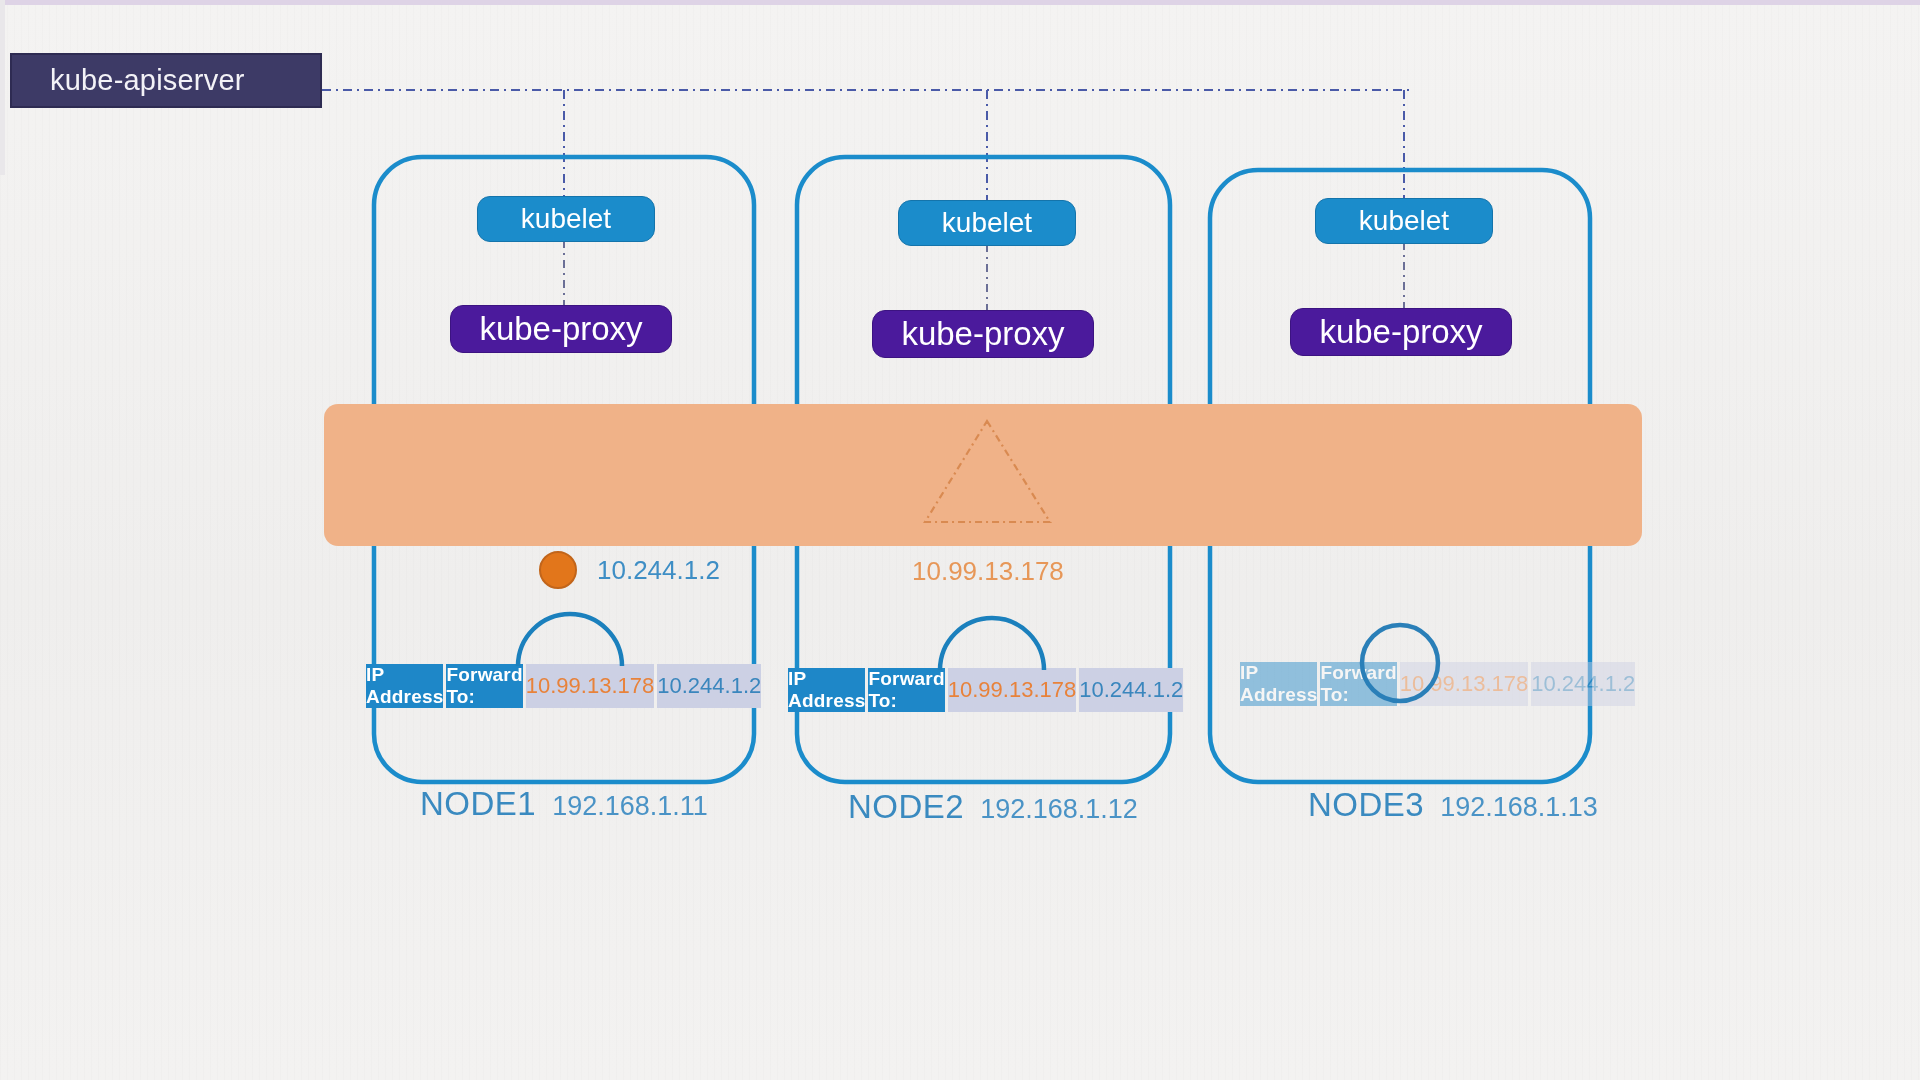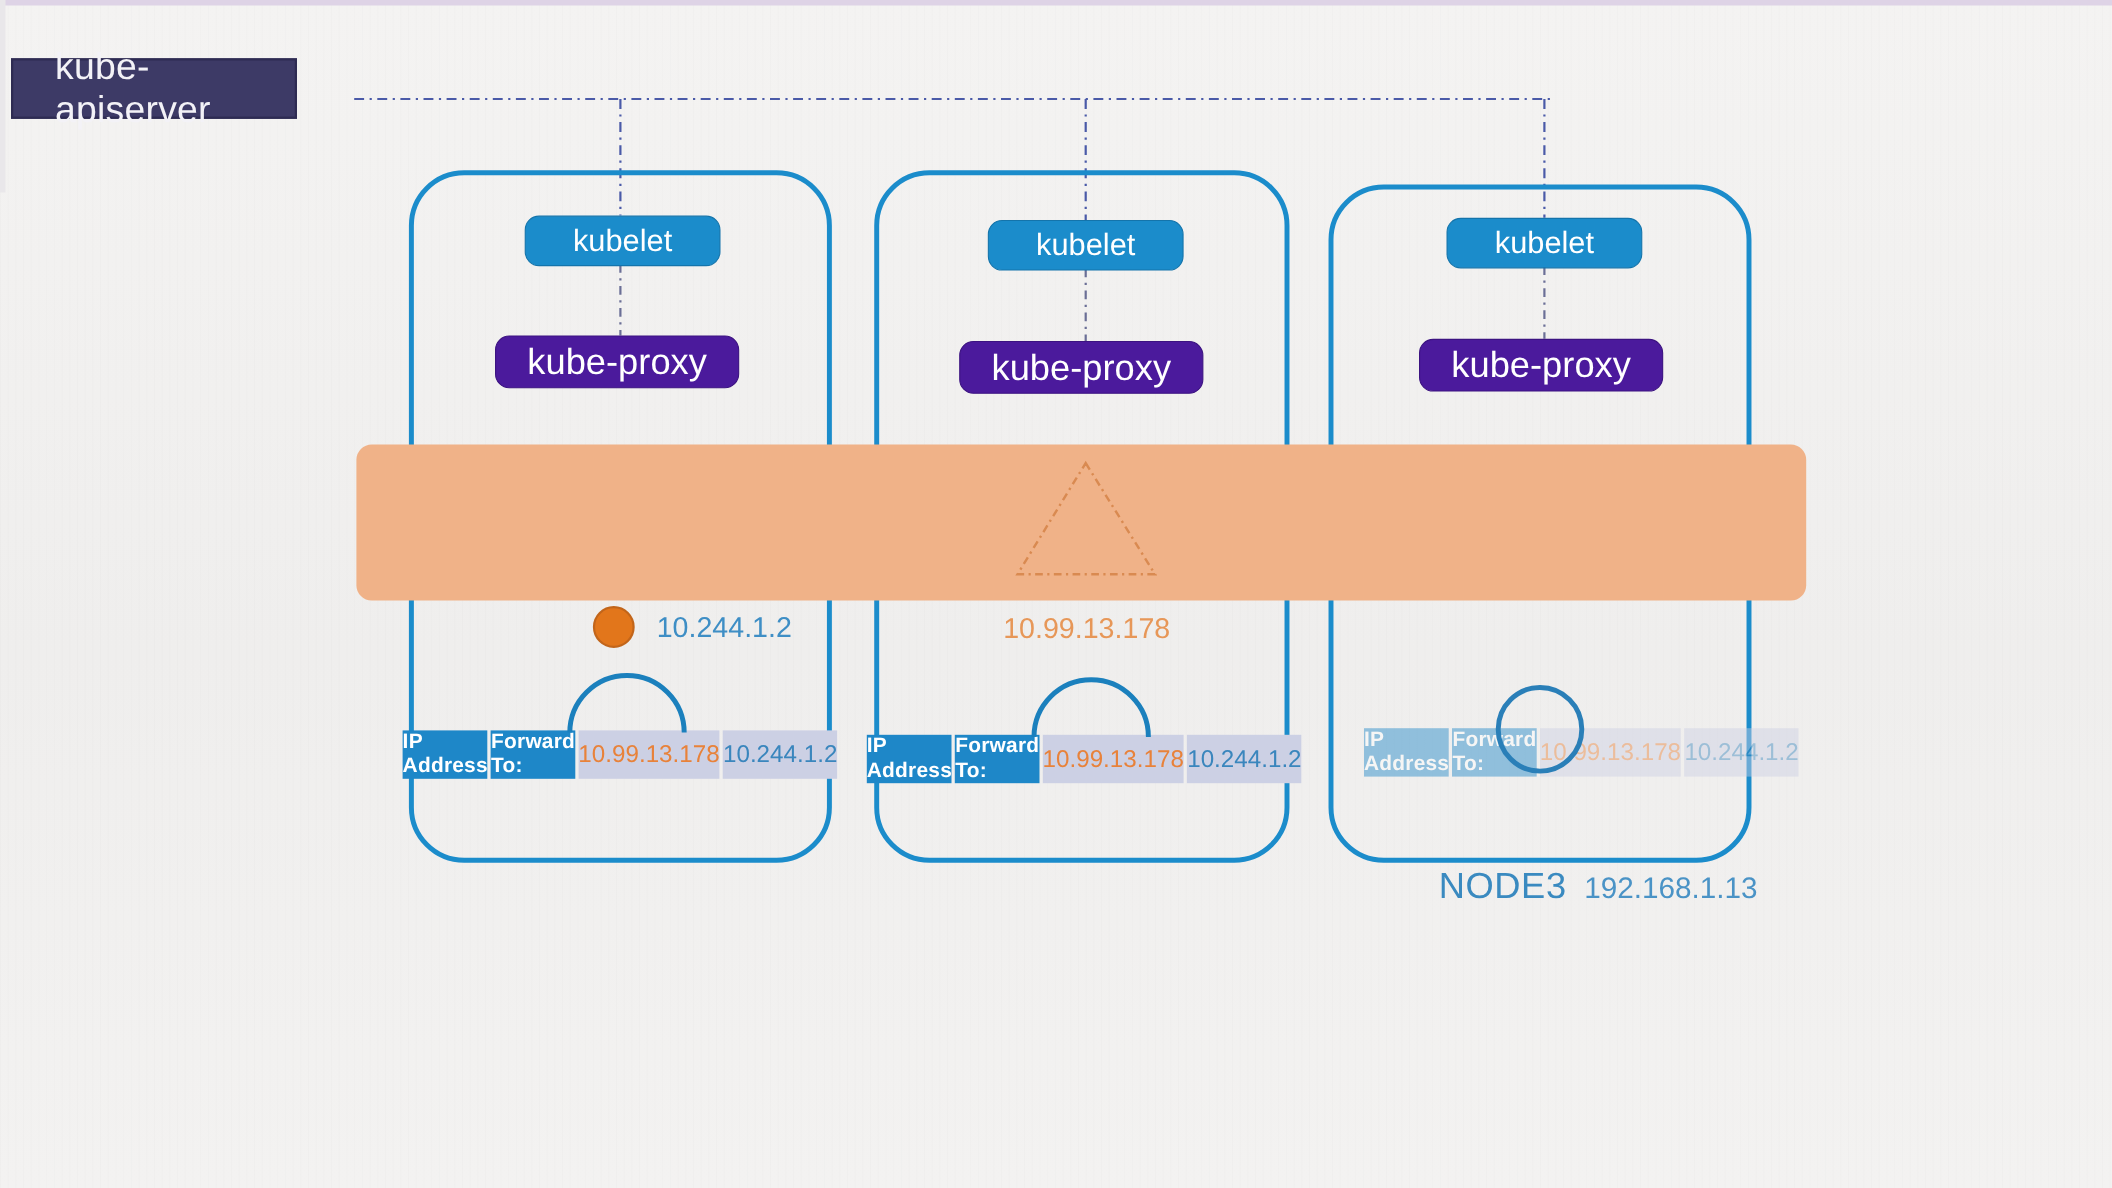--- a/index.html
+++ b/index.html
@@ -41,29 +41,29 @@
     left: 0; top: 0;
     width: 5px; height: 175px;
     background: #e9e7ea;
   }
 
   
   #apiserver {
     position: absolute;
     left: 10px;
     top: 53px;
-    width: 260px;
+    width: 312px;
     height: 55px;
     background: #3d3a66;
     border: 2px solid #2e2b52;
     display: flex;
     align-items: center;
     padding-left: 38px;
     color: #f3f2f7;
-    font-size: 34px;
+    font-size: 29px;
     letter-spacing: 0.2px;
     z-index: 6;
   }
 
   
   .svg-layer {
     position: absolute;
     left: 0; top: 0;
     width: 1920px; height: 1080px;
     pointer-events: none;
@@ -233,37 +233,45 @@
   <div class="pod-dot" style="left:539px; top:551px;"></div>
   <div class="ip-label pod" style="left:597px; top:555px;">10.244.1.2</div>
 
   <div class="rtable" style="left:354px; top:664px; width:375px;">
     <div class="rt-head">IP Address</div>
     <div class="rt-head">Forward To:</div>
     <div class="rt-cell src">10.99.13.178</div>
     <div class="rt-cell dst">10.244.1.2</div>
   </div>
 
+  <div class="node-caption" style="left:420px; top:785px;">
+    <span class="node-name">NODE1</span>
+    <span class="node-ip">192.168.1.11</span>
+  </div>
 
   <div class="kubelet" style="left:898px; top:200px; width:178px; height:46px;">
     <span>kubelet</span>
   </div>
   <div class="kproxy" style="left:872px; top:310px; width:222px; height:48px;">
     <span>kube-proxy</span>
   </div>
 
   <div class="ip-label service" style="left:912px; top:556px;">10.99.13.178</div>
 
   <div class="rtable" style="left:776px; top:668px; width:375px;">
     <div class="rt-head">IP Address</div>
     <div class="rt-head">Forward To:</div>
     <div class="rt-cell src">10.99.13.178</div>
     <div class="rt-cell dst">10.244.1.2</div>
   </div>
 
+  <div class="node-caption" style="left:848px; top:788px;">
+    <span class="node-name">NODE2</span>
+    <span class="node-ip">192.168.1.12</span>
+  </div>
 
   <div class="kubelet" style="left:1315px; top:198px; width:178px; height:46px;">
     <span>kubelet</span>
   </div>
   <div class="kproxy" style="left:1290px; top:308px; width:222px; height:48px;">
     <span>kube-proxy</span>
   </div>
 
   <div class="rtable faded" style="left:1228px; top:662px; width:375px;">
     <div class="rt-head">IP Address</div>

